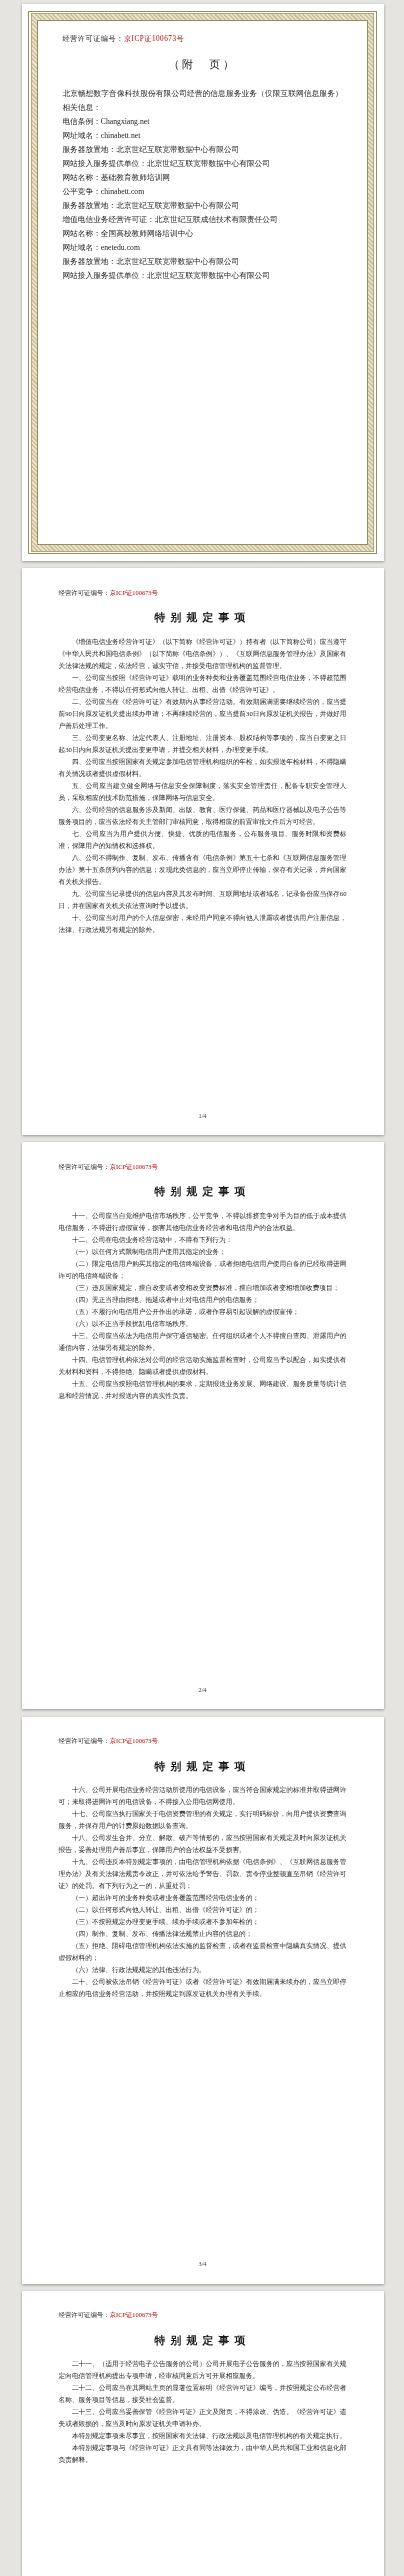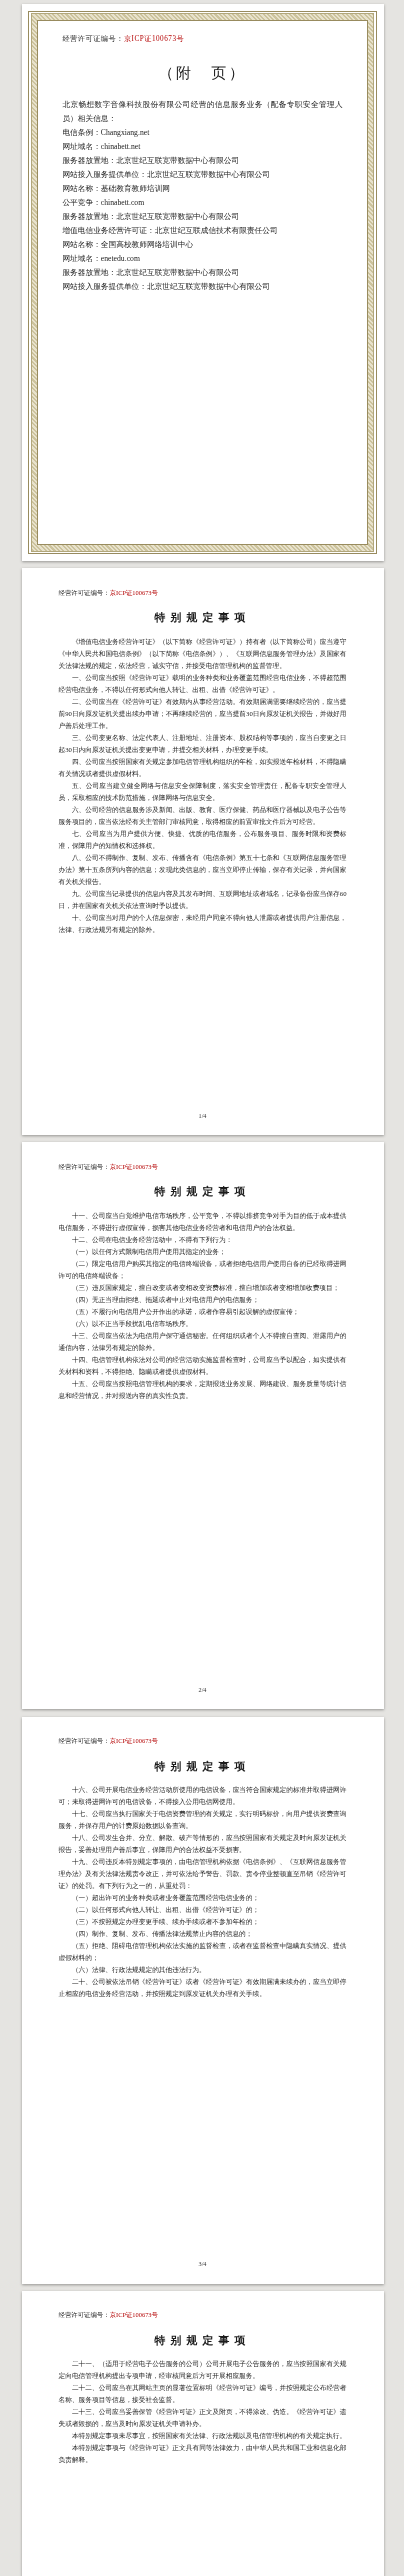--- a/index.html
+++ b/index.html
@@ -23,21 +23,21 @@
   .frame-band {
     height:100%;
     padding:5.7px;
     border:0.5px solid #b2a77b;
     background:repeating-linear-gradient(45deg,#ccc39d 0 1.5px,#e8e2cc 1.5px 3.1px);
   }
   .frame-inner { height:100%; background:#fff; border:0.5px solid #988b5e; padding:13.4px 24px; }
   .cert-header { font-size:7.2px; letter-spacing:0.5px; }
   .red { color:#b40000;margin-top:44px; }
   .cert-title { font-size:14px; font-weight:bold; text-align:center; margin-top:13.4px; letter-spacing:0.5px; }
-  .cert-subtitle { font-size:15px; text-align:center; margin-top:20px; letter-spacing:2.6px; }
+  .cert-subtitle { font-size:11px; text-align:center; margin-top:13px; letter-spacing:2.6px; }
   .cert-intro { font-size:7.7px; line-height:14px; margin-top:14.4px; text-align:justify; }
   .cert-line { font-size:7.7px; line-height:14px; }
   
   .prov-page { height:567px; padding:20.6px 37px 0; }
   .prov-header { font-size:6.4px; }
   .prov-title { font-size:10.8px; font-weight:bold; text-align:center; letter-spacing:5.2px; margin:13.4px 0 10.3px; }
   .para { font-size:6.7px; line-height:12px; text-align:justify; text-indent:2em; }
   .prov-footer {
     position:absolute; left:0; right:0; bottom:16.5px;
     text-align:center; font-size:6.2px; color:#333;
@@ -47,21 +47,21 @@
 <body>
 
 <section class="page cert-page">
   <div class="frame-outer">
     <div class="frame-band">
       <div class="frame-inner">
         <div class="cert-header">
           <span>经营许可证编号：</span><span class="red">京ICP证100673号</span>
         </div>
         <div class="cert-subtitle">（附　页）</div>
-        <p class="cert-intro">北京畅想数字音像科技股份有限公司经营的信息服务业务（配备专职安全管理人员）相关信息：</p>
+        <p class="cert-intro">北京畅想数字音像科技股份有限公司经营的信息服务业务（仅限互联网信息服务）相关信息：</p>
         <div class="cert-lines">
 
         <div class="cert-line">电信条例：Changxiang.net</div>
             <div class="cert-line">网址域名：chinabett.net</div>
             <div class="cert-line">服务器放置地：北京世纪互联宽带数据中心有限公司</div>
             <div class="cert-line">网站接入服务提供单位：北京世纪互联宽带数据中心有限公司</div>
             <div class="cert-line">网站名称：基础教育教师培训网</div>
             <div class="cert-line">公平竞争：chinabett.com</div>
             <div class="cert-line">服务器放置地：北京世纪互联宽带数据中心有限公司</div>
             <div class="cert-line">增值电信业务经营许可证：北京世纪互联成信技术有限责任公司</div>

